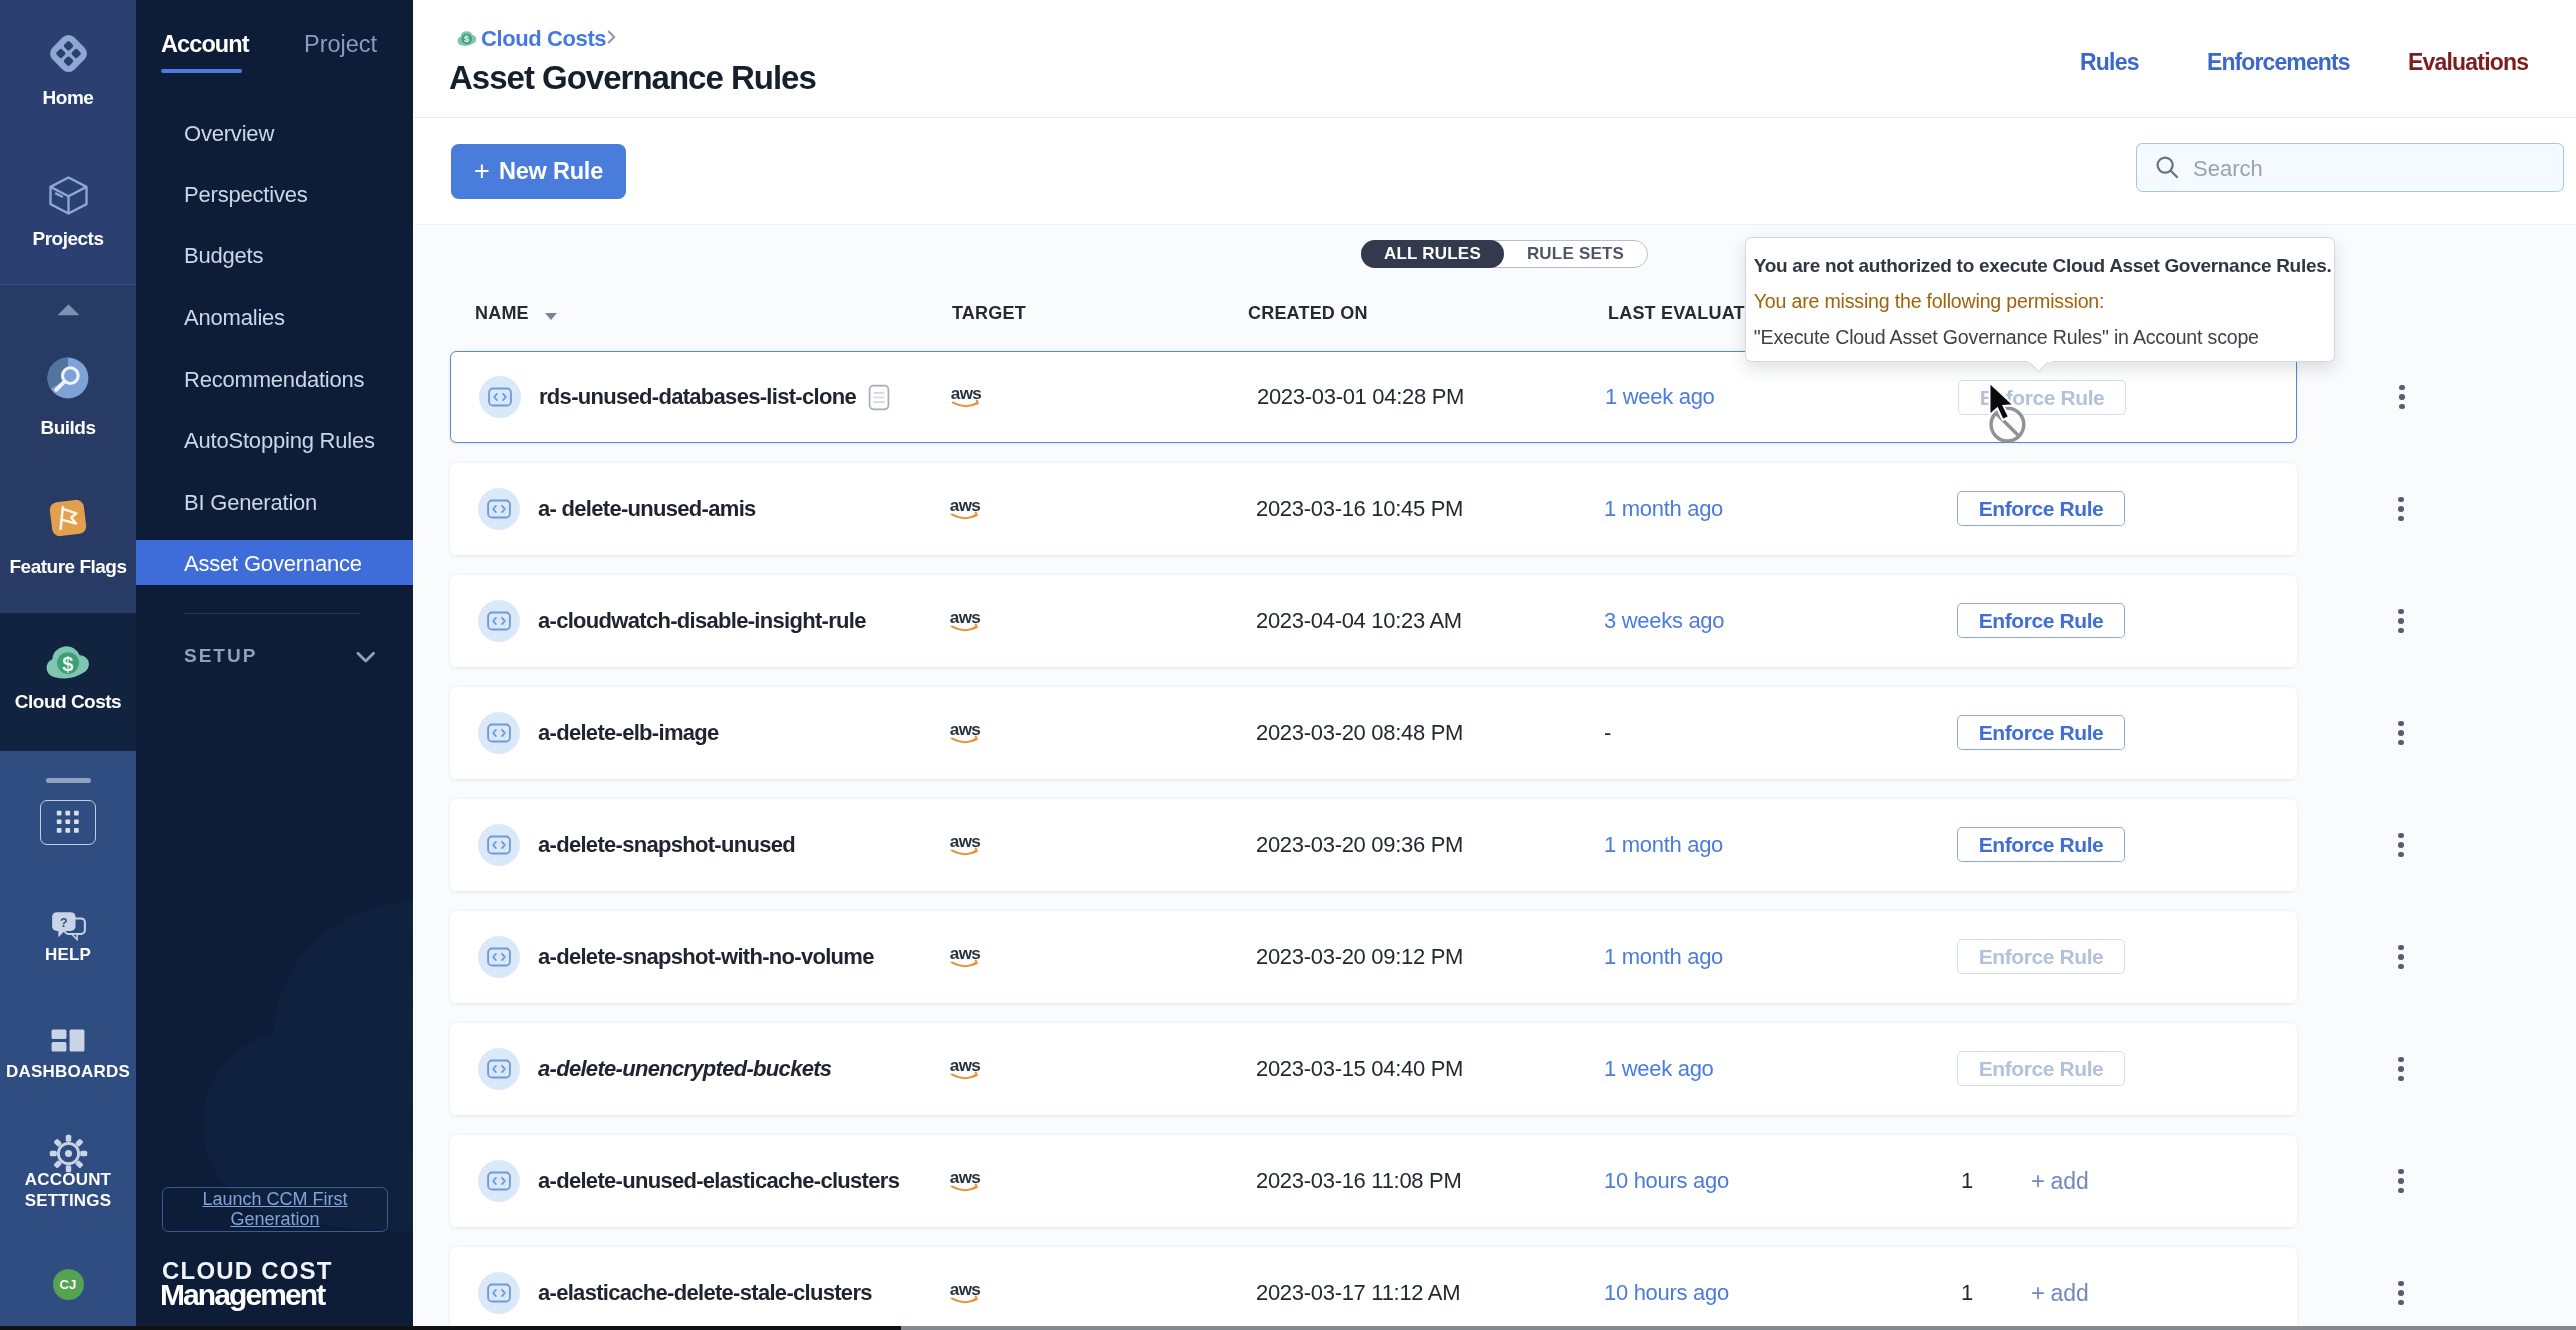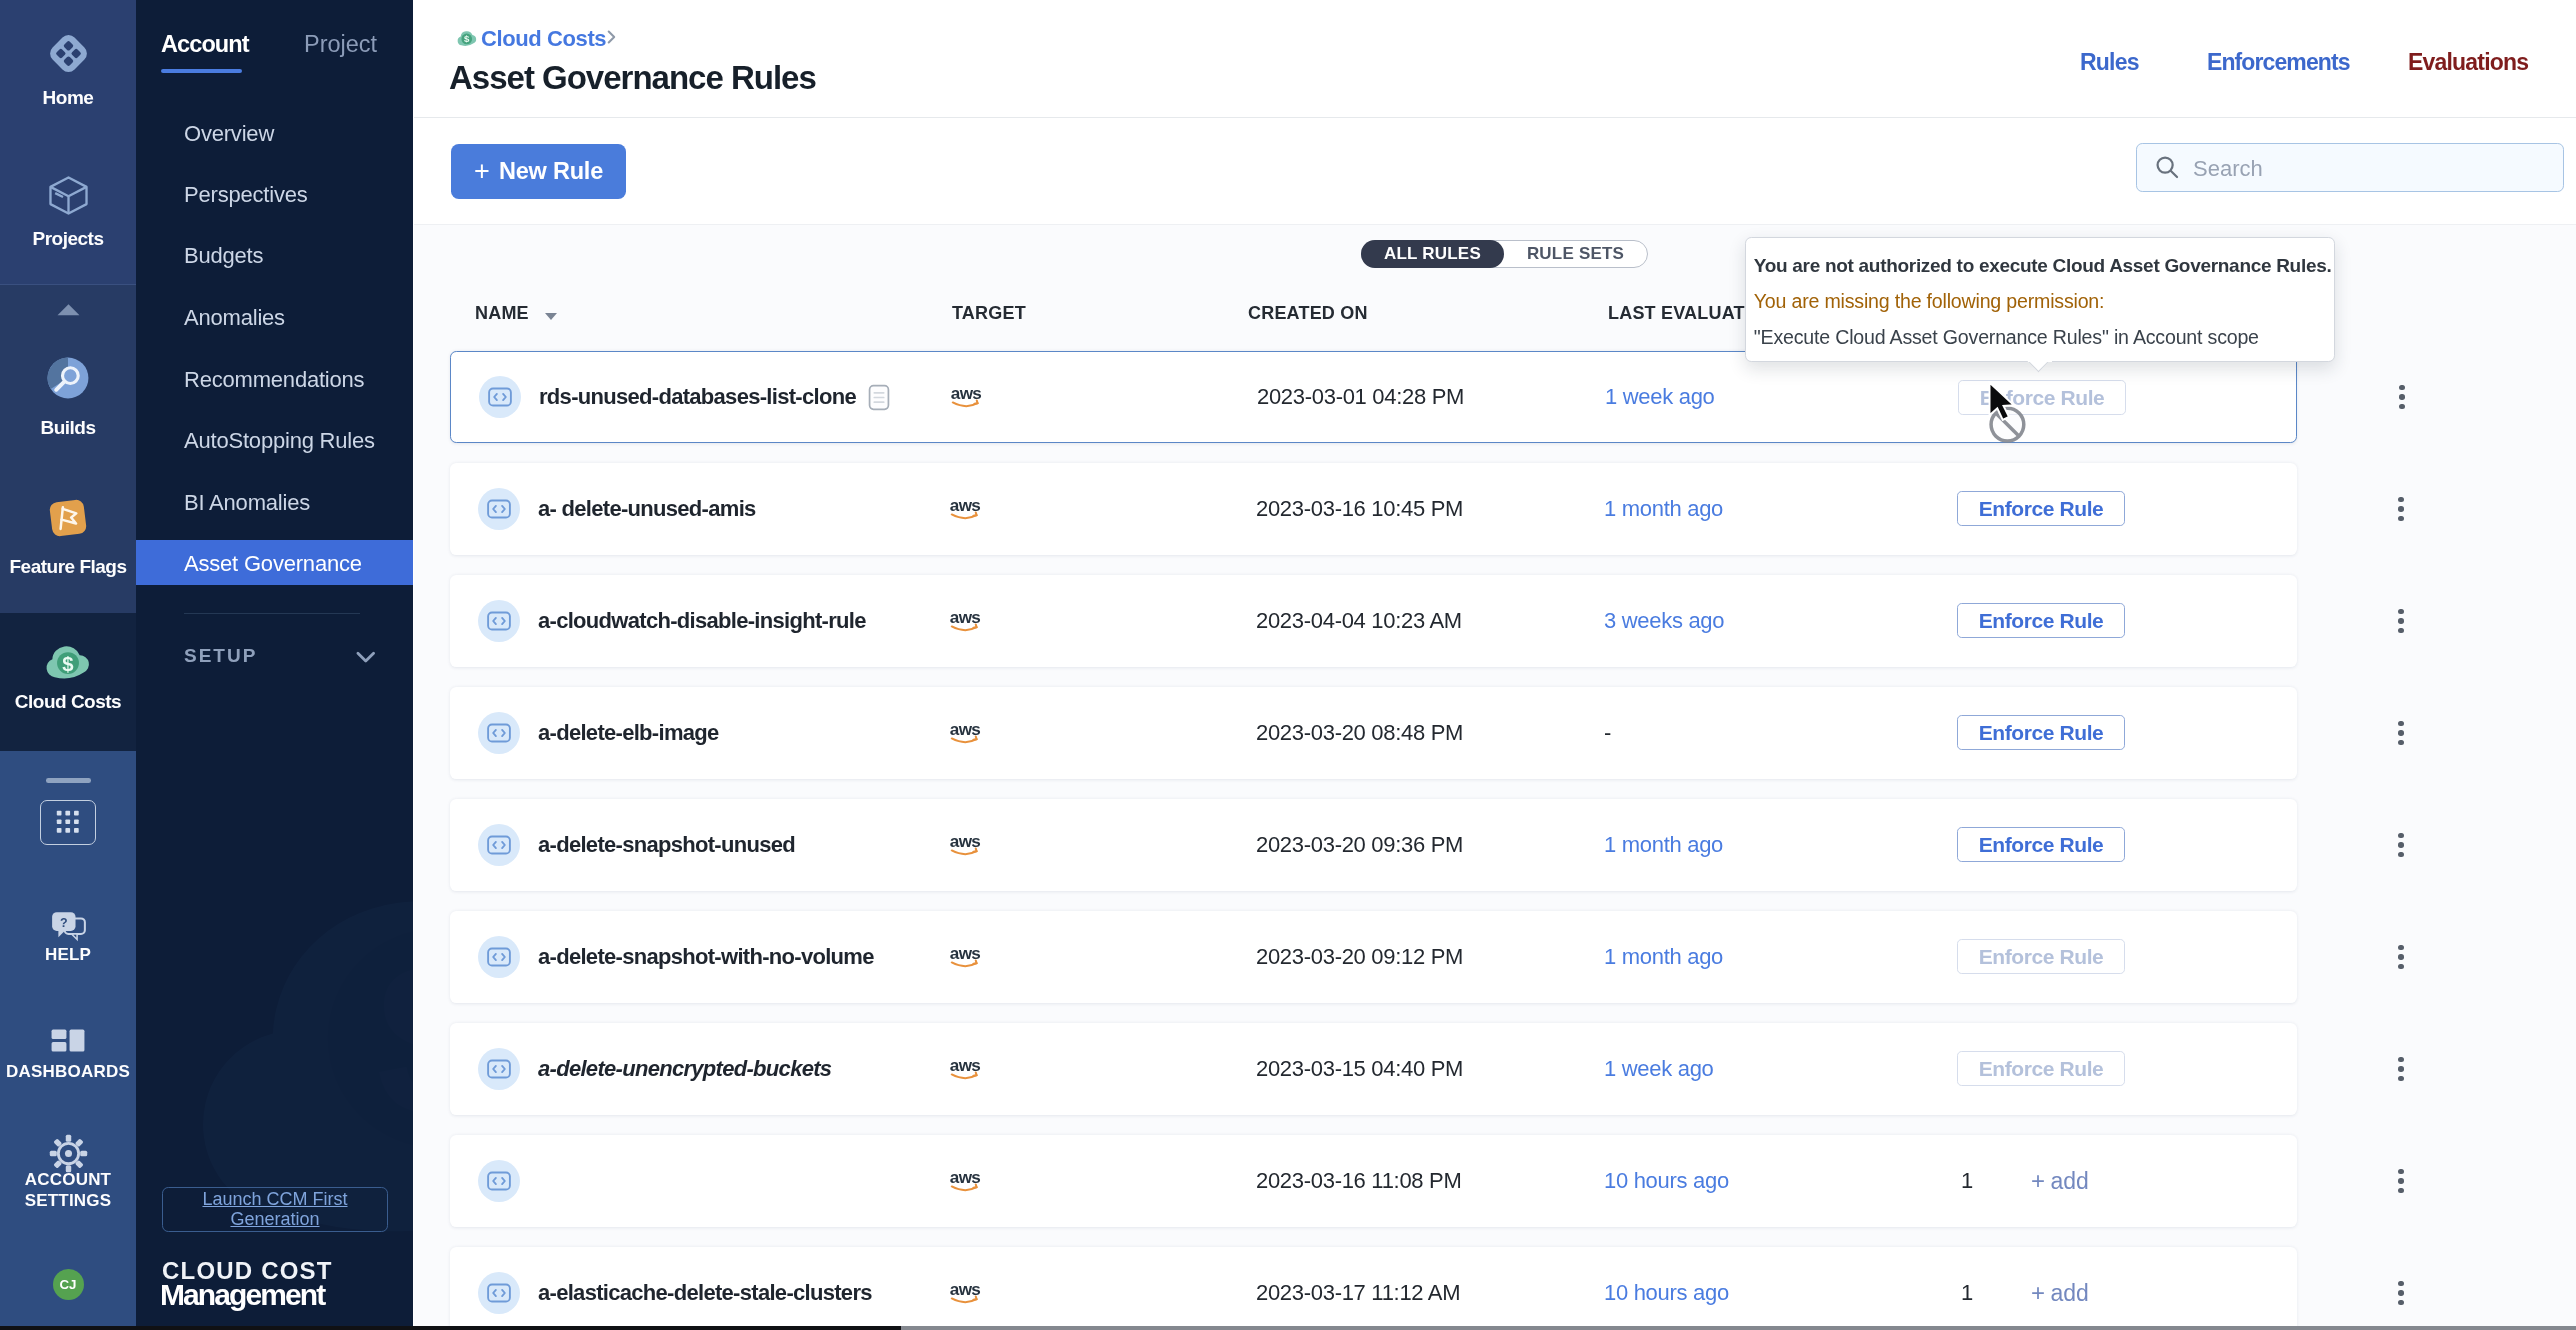--- a/index.html
+++ b/index.html
@@ -184,21 +184,21 @@
   <div class="tab" style="left:25px; top:31px; color:#fff; font-weight:bold; letter-spacing:-0.9px;">Account</div>
   <div style="position:absolute; left:25px; top:69px; width:81px; height:3.9px; background:#4a7ce0; border-radius:2.3px;"></div>
   <div class="tab" style="left:168px; top:31px; color:#8c9cb8;">Project</div>
 
   <div class="menuitem" style="top:121px;">Overview</div>
   <div class="menuitem" style="top:182px;">Perspectives</div>
   <div class="menuitem" style="top:243px;">Budgets</div>
   <div class="menuitem" style="top:305px;">Anomalies</div>
   <div class="menuitem" style="top:367px;">Recommendations</div>
   <div class="menuitem" style="top:428px;">AutoStopping Rules</div>
-  <div class="menuitem" style="top:490px;">BI Anomalies</div>
+  <div class="menuitem" style="top:490px;">BI Generation</div>
   <div id="agbar"></div>
   <div class="menuitem" style="top:551px; color:#fff;">Asset Governance</div>
   <div style="position:absolute; left:48px; top:613px; width:176px; height:0.8px; background:#243854;"></div>
   <div class="menuitem" style="top:645px; font-size:19px; font-weight:bold; letter-spacing:2px; color:#8fa0bb;">SETUP</div>
   <svg width="23.5" height="15.7" viewBox="0 0 30 20" style="position:absolute; left:218px; top:650px;">
       <path d="M5 4 L15 14 L25 4" fill="none" stroke="#8fa0bb" stroke-width="3.6" stroke-linecap="round" stroke-linejoin="round"></path>
     </svg>
 
   <div style="position:absolute; left:26px; top:1187px; width:226px; height:45px; border:1.6px solid #3a5d8f; border-radius:6.3px; color:#7fa4dc; font-size:18px; text-align:center; padding-top:2.3px; line-height:19.6px;"><span style="text-decoration:underline;">Launch CCM First<br>Generation</span></div>
   <div style="position:absolute; left:26px; top:1257px; color:#f0f3f8; font-weight:bold; font-size:24px; letter-spacing:1.2px;">CLOUD COST</div>
@@ -435,20 +435,21 @@
         </div>
   </div>
   <div class="row" style="top:1135px;">
     <div class="cell" style="left:28px;">
           <svg width="42" height="42" viewBox="0 0 54 54">
             <circle cx="27" cy="27" r="27" fill="#d9e9fa"></circle>
             <rect x="13" y="16" width="28" height="22" rx="5" fill="none" stroke="#6f9bd8" stroke-width="2.4"></rect>
             <path d="M23 23 l-3.5 4 l3.5 4 M31 23 l3.5 4 l-3.5 4" fill="none" stroke="#6f9bd8" stroke-width="2.4" stroke-linecap="round" stroke-linejoin="round"></path>
           </svg>
         </div>
+    <div class="cell rname" style="left:88px;">a-delete-unused-elasticache-clusters</div>
     <div class="cell" style="left:496px;">
           <svg width="38" height="28" viewBox="0 0 48 36">
             <text x="24" y="20" text-anchor="middle" font-family="Liberation Sans" font-size="22" font-weight="bold" fill="#27333f" letter-spacing="-0.8">aws</text>
             <path d="M7 25 Q 24 34 39 26" fill="none" stroke="#e8913c" stroke-width="2.6" stroke-linecap="round"></path>
             <path d="M39 26 l-1.2 -3.6 M39 26 l-4.2 0.7" fill="none" stroke="#e8913c" stroke-width="2.6" stroke-linecap="round"></path>
           </svg>
         </div>
     <div class="cell rdate" style="left:806px;">2023-03-16 11:08 PM</div>
     <div class="cell rrel" style="left:1154px;">10 hours ago</div>
     <div class="cell rdate" style="left:1511px;">1</div>

